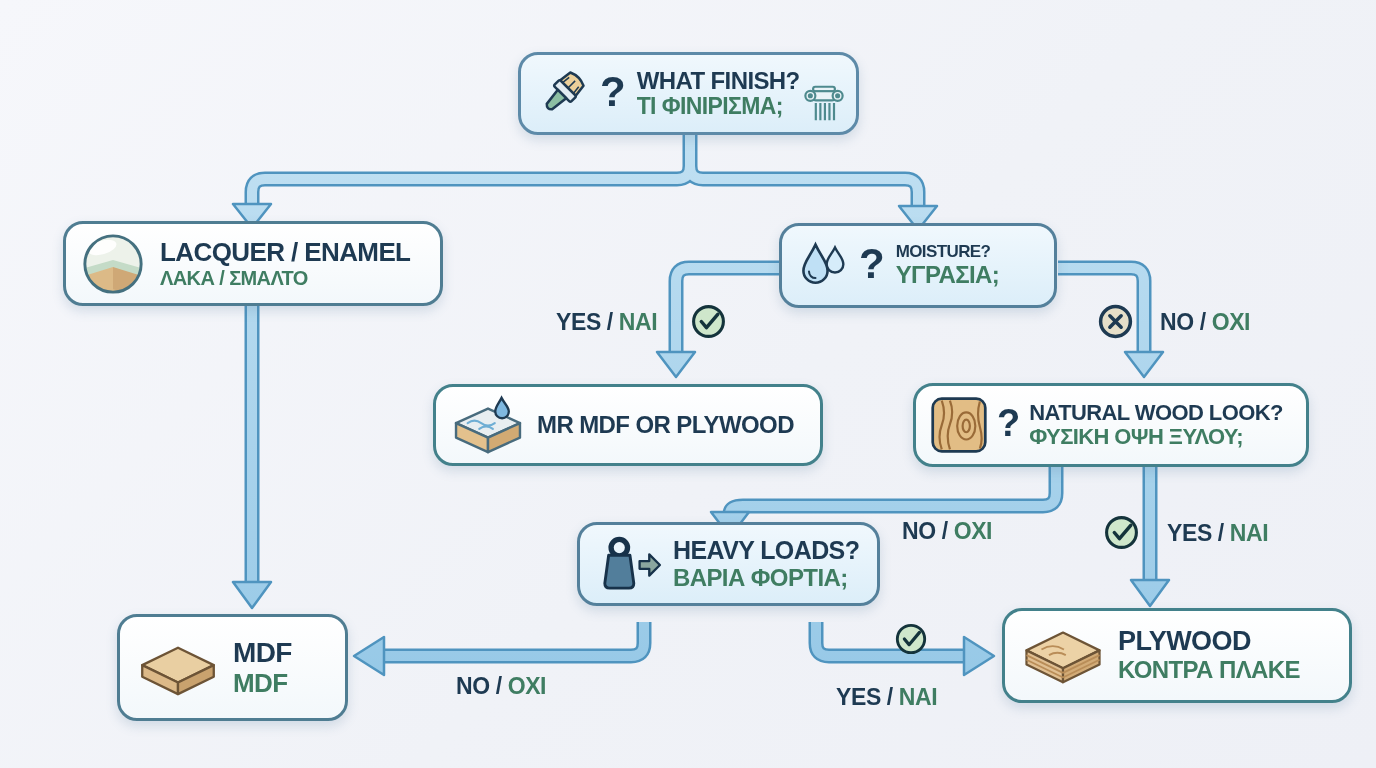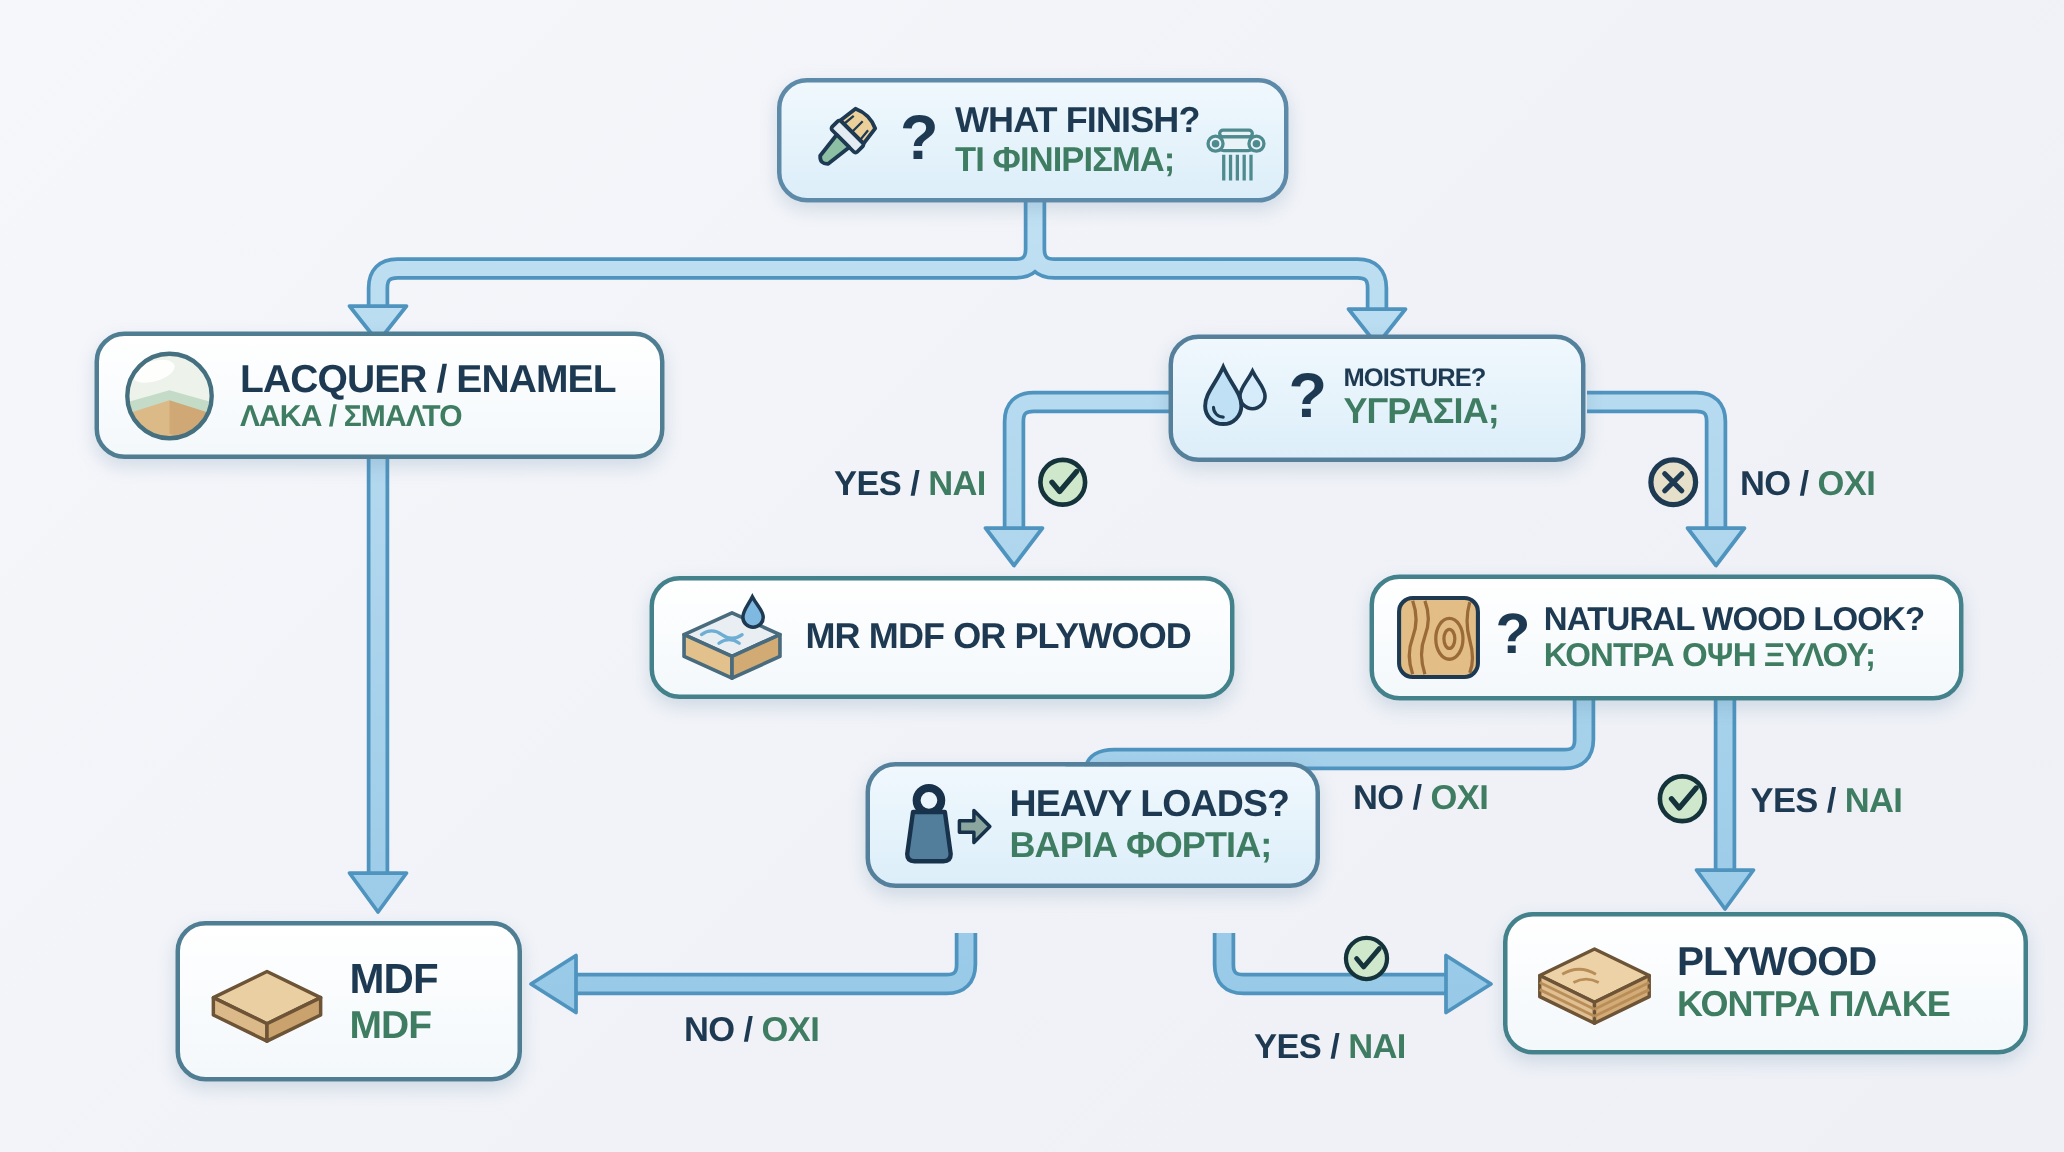--- a/index.html
+++ b/index.html
@@ -160,25 +160,25 @@
           <ellipse cx="40" cy="33" rx="4" ry="7"></ellipse>
           <path d="M13 5 q5 14 0 27 t0 27"></path>
           <path d="M22 5 q5 13 0 26 t0 28"></path>
           <path d="M55 6 q-4 14 0 28 t0 24"></path>
         </g>
       </svg>
     </span>
     <span class="qmark" style="font-size:38px">?</span>
     <span class="txt">
       <span class="title" style="font-size:22px">NATURAL WOOD LOOK?</span>
-      <span class="subtitle" style="font-size:22px">ΚΟΝΤΡΑ ΟΨΗ ΞΥΛΟΥ;</span>
-    </span>
-  </div>
-
-  <div class="node blue" style="left:577px;top:508px;width:303px;height:84px;">
+      <span class="subtitle" style="font-size:22px">ΦΥΣΙΚΗ ΟΨΗ ΞΥΛΟΥ;</span>
+    </span>
+  </div>
+
+  <div class="node blue" style="left:577px;top:522px;width:303px;height:84px;">
     <span>
       <svg width="68" height="58" viewBox="0 0 70 60">
         <circle cx="26" cy="13" r="8.5" fill="none" stroke="#17324a" stroke-width="5.5"></circle>
         <path d="M11 50 Q11 55 16 55 H36 Q41 55 41 50 L37 21 H15 Z" fill="#527e9b" stroke="#17324a" stroke-width="3" stroke-linejoin="round"></path>
         <polygon points="47,27 57,27 57,20 68,31 57,42 57,35 47,35" fill="#8aa69f" stroke="#17324a" stroke-width="2.4" stroke-linejoin="round"></polygon>
       </svg>
     </span>
     <span class="txt">
       <span class="title" style="font-size:25px">HEAVY LOADS?</span>
       <span class="subtitle" style="font-size:24px">ΒΑΡΙΑ ΦΟΡΤΙΑ;</span>

